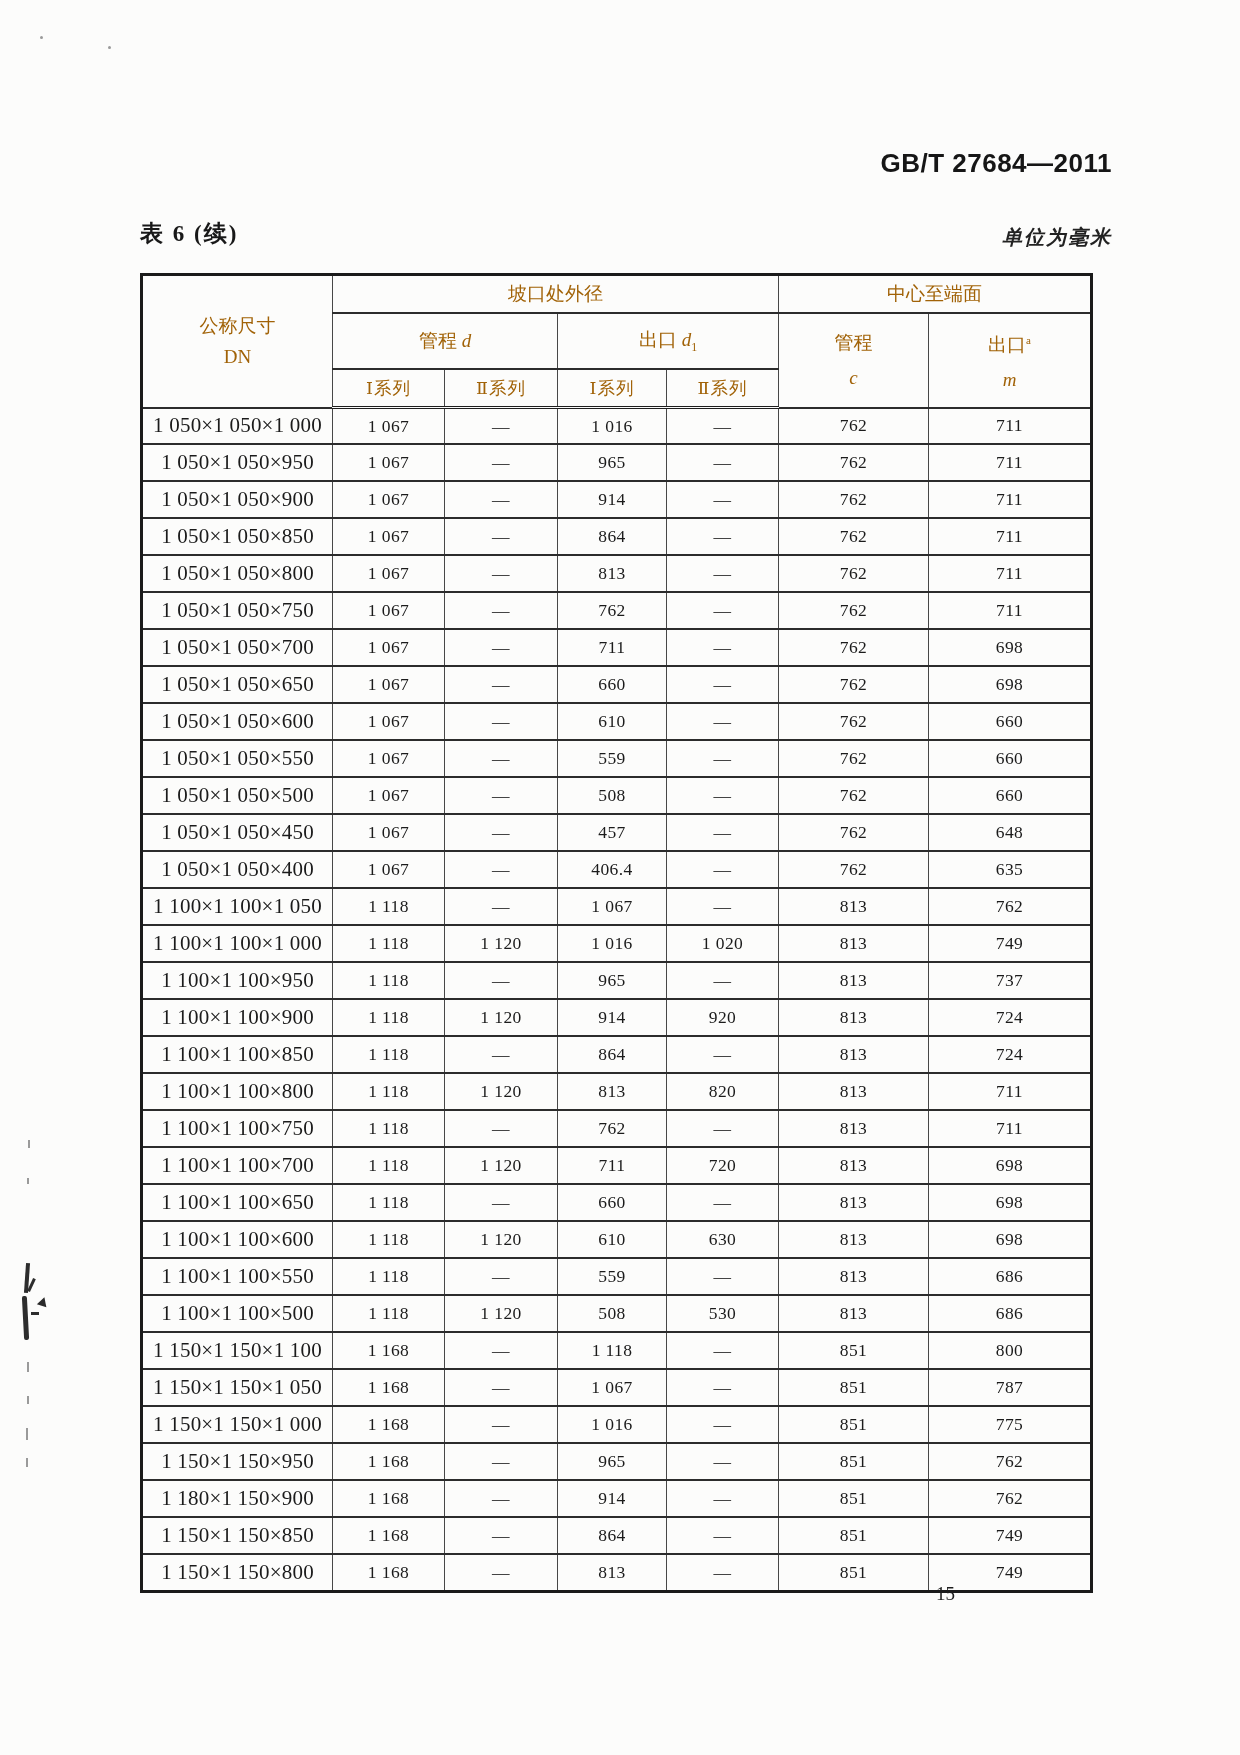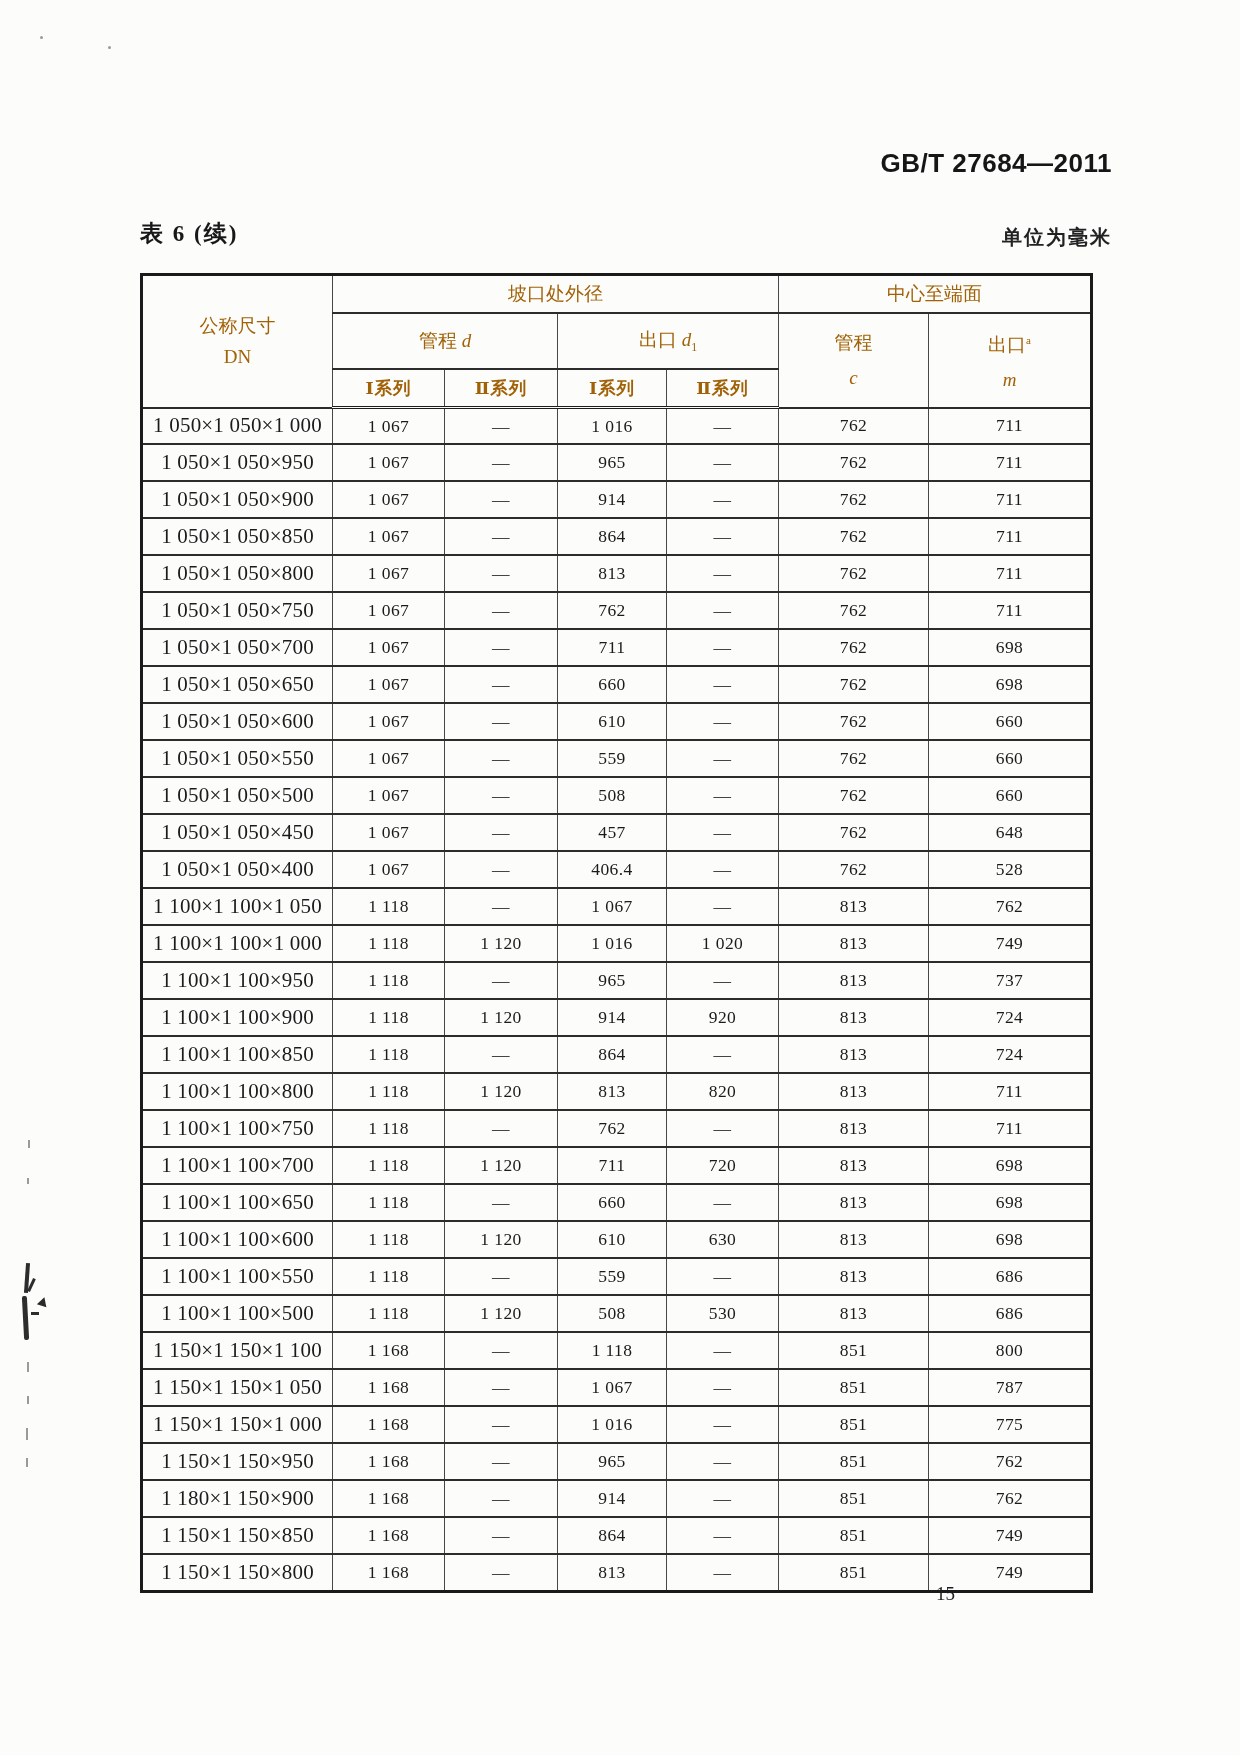--- a/index.html
+++ b/index.html
@@ -33,20 +33,21 @@
     color: #181818;
   }
 
   .unit-note {
     position: absolute;
     top: 224px; right: 128px;
     font-weight: 600;
     font-size: 20px;
     letter-spacing: 2px;
     color: #222;
+    font-style: italic;
   }
 
   table.spec {
     position: absolute;
     left: 140px; top: 273px;
     width: 950px; height: 1320px;
     border-collapse: collapse;
     table-layout: fixed;
     text-align: center;
   }
@@ -64,21 +65,21 @@
   thead th { font-size: 19px; color: #a16207; }
   thead .two-line { line-height: 35px; }
   thead .dn-cell { line-height: 31px; font-size: 19px; }
   .var {
     font-style: italic;
     font-family: "Liberation Serif", "DejaVu Serif", serif;
     font-size: 19px;
   }
   thead sub { font-size: 12px; }
   thead sup { font-size: 11px; vertical-align: super; }
-  tr.hrow3 th, .series { font-size: 17.5px; letter-spacing: 1px; font-weight: bold; }
+  tr.hrow3 th, .series { font-size: 17.5px; letter-spacing: 1px; }
 
   tbody td {
     font-size: 17.5px;
     letter-spacing: 0.4px;
     color: #1b1b1b;
   }
   tbody td:first-child { font-size: 21px; letter-spacing: 0.2px; margin-top: 12px; }
 
   .page-num {
     position: absolute;
@@ -260,21 +261,21 @@
       <td>762</td>
       <td>648</td>
     </tr>
       <tr>
       <td>1 050×1 050×400</td>
       <td>1 067</td>
       <td>—</td>
       <td>406.4</td>
       <td>—</td>
       <td>762</td>
-      <td>528</td>
+      <td>635</td>
     </tr>
       <tr>
       <td>1 100×1 100×1 050</td>
       <td>1 118</td>
       <td>—</td>
       <td>1 067</td>
       <td>—</td>
       <td>813</td>
       <td>762</td>
     </tr>

